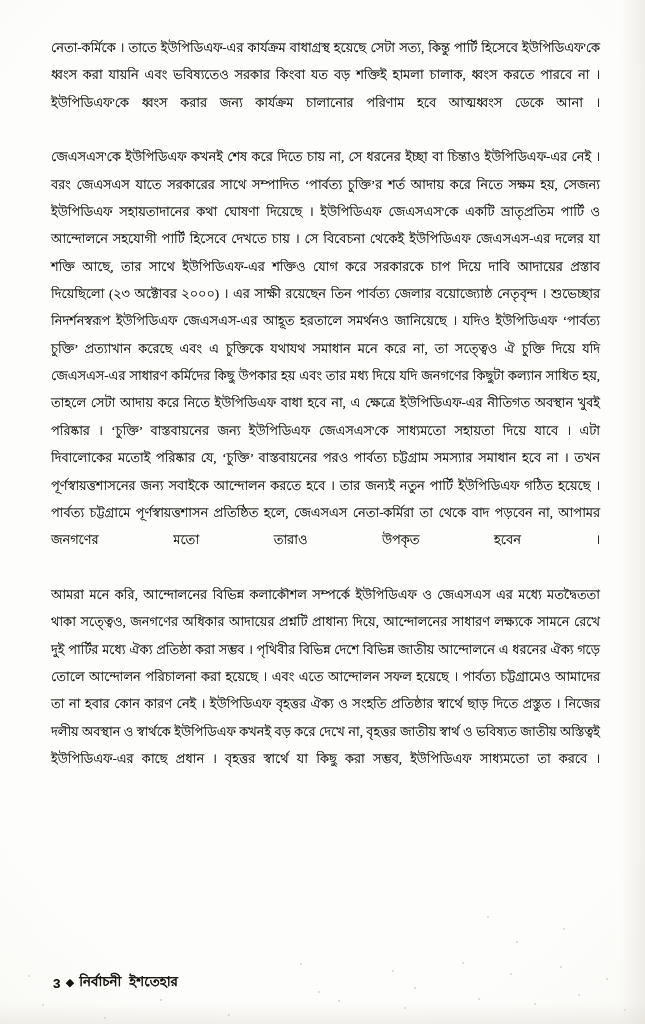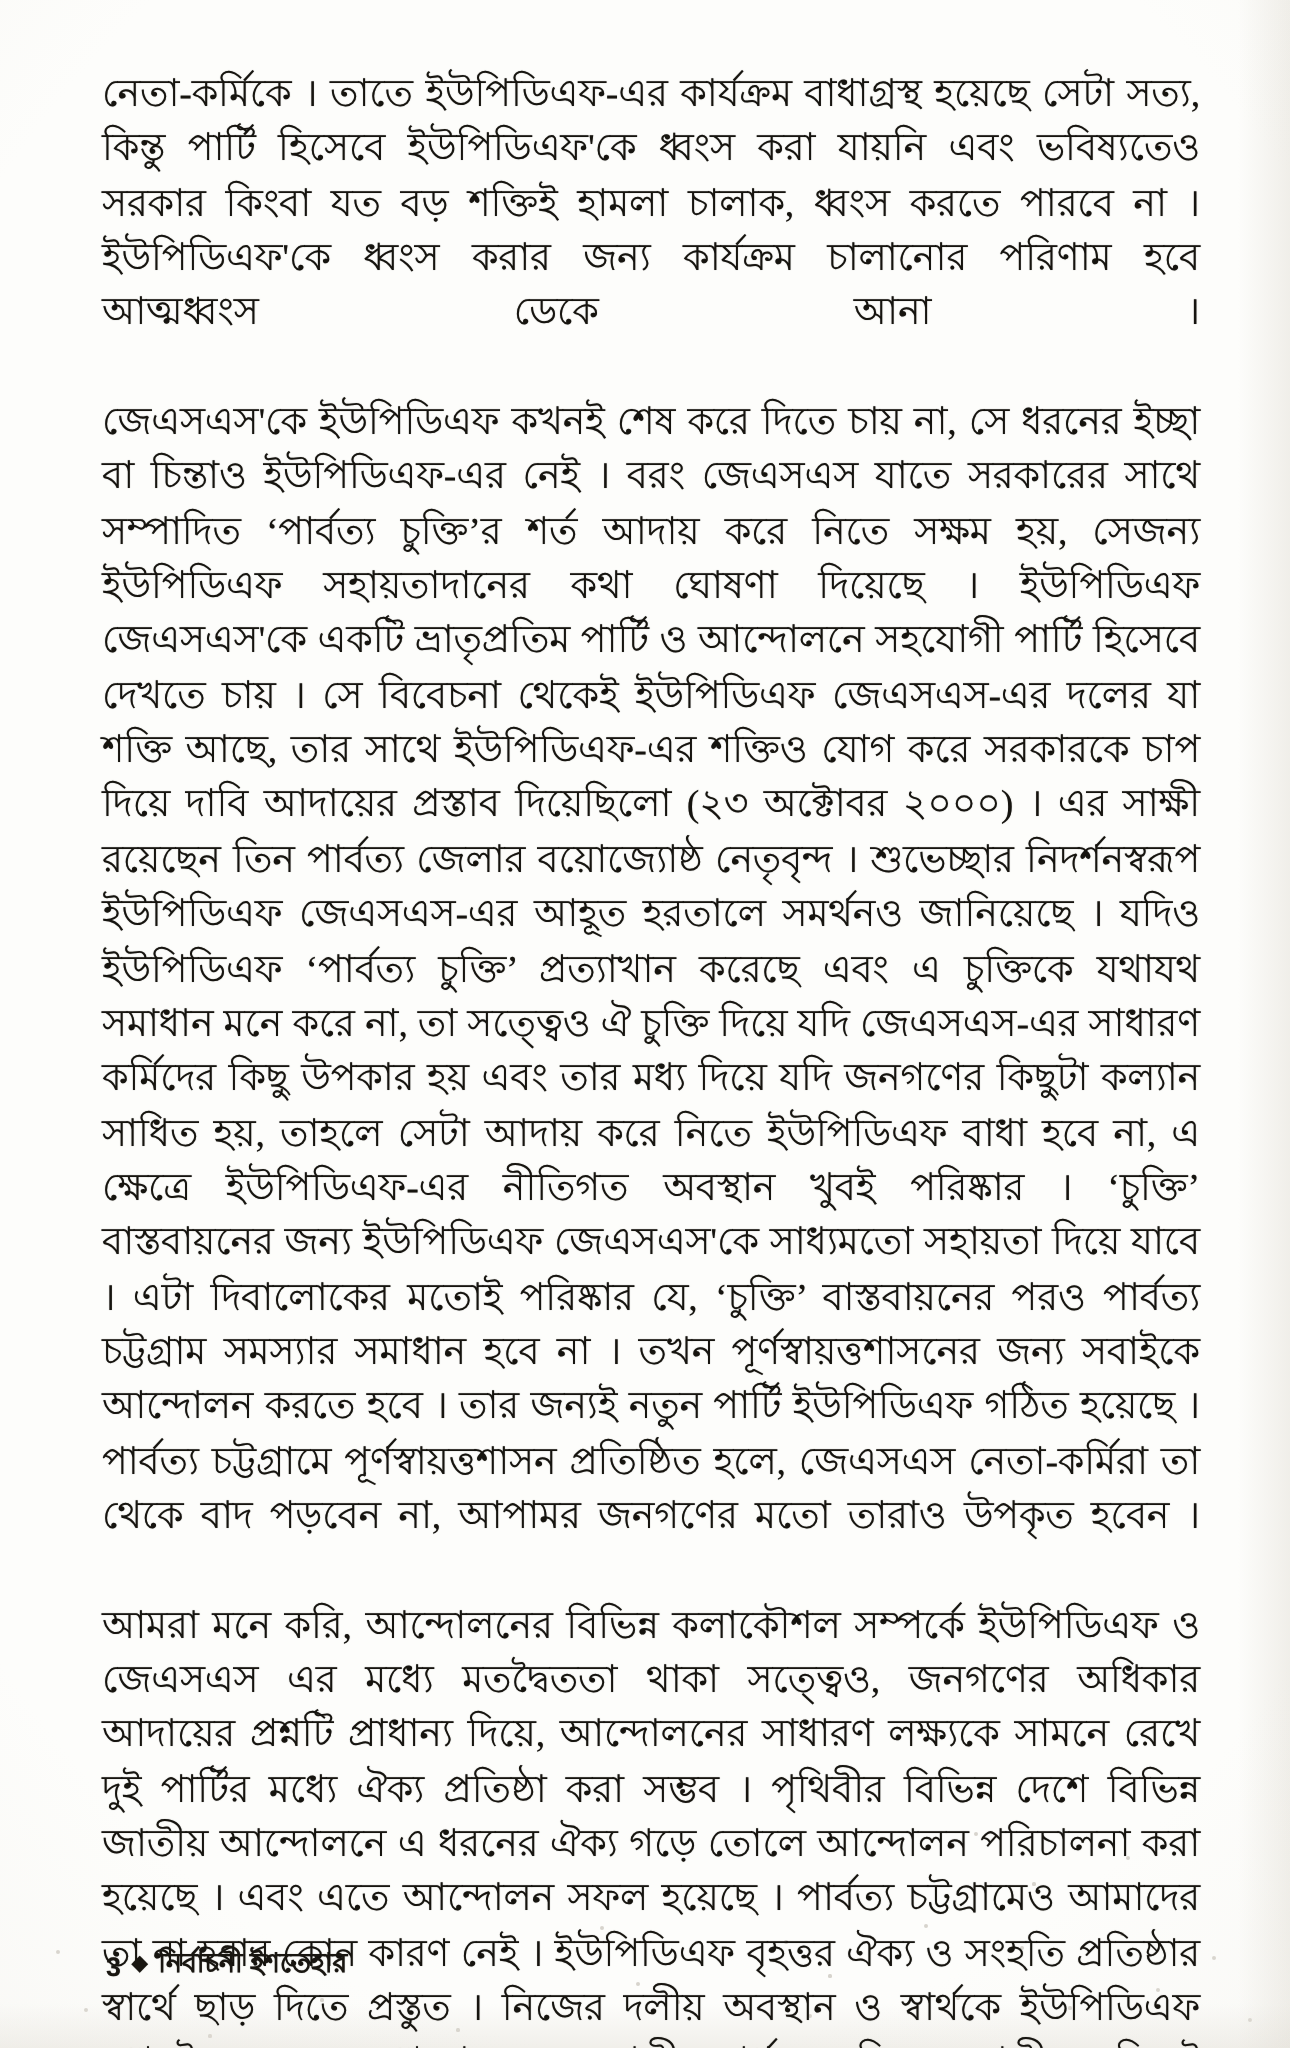--- a/index.html
+++ b/index.html
@@ -56,21 +56,21 @@
     top: 34px;
     width: 549px;
     z-index: 4;
   }
 
   .para {
     margin: 0;
     padding: 0;
     text-align: justify;
     text-justify: inter-word;
-    font-size: 19px;
+    font-size: 13px;
     line-height: 27.35px;
     color: #16140f;
     letter-spacing: -0.1px;
     word-spacing: 0.3px;
     
     text-shadow: 0 0 0.45px rgba(20,18,14,0.55);
     -webkit-font-smoothing: antialiased;
   }
   .para:last-of-type {
     text-align: justify;
@@ -97,21 +97,21 @@
     font-weight: 700;
     text-shadow: 0 0 0.4px rgba(20,18,14,0.5);
   }
   .footer .pgnum { letter-spacing: 0.2px; }
   .footer .diamond {
     font-size: 11px;
     line-height: 1;
     position: relative;
     top: -0.5px;
   }
-  .footer .fttitle { letter-spacing: 0px; }
+  .footer .fttitle { letter-spacing: 0px; font-family: Liberation Mono, monospace; }
 
   
   .edge-right {
     position: absolute;
     top: 0; right: 0;
     width: 26px; height: 100%;
     background: linear-gradient(to right, rgba(236,233,226,0) 0%, rgba(224,220,211,0.45) 100%);
     z-index: 3;
     pointer-events: none;
   }

